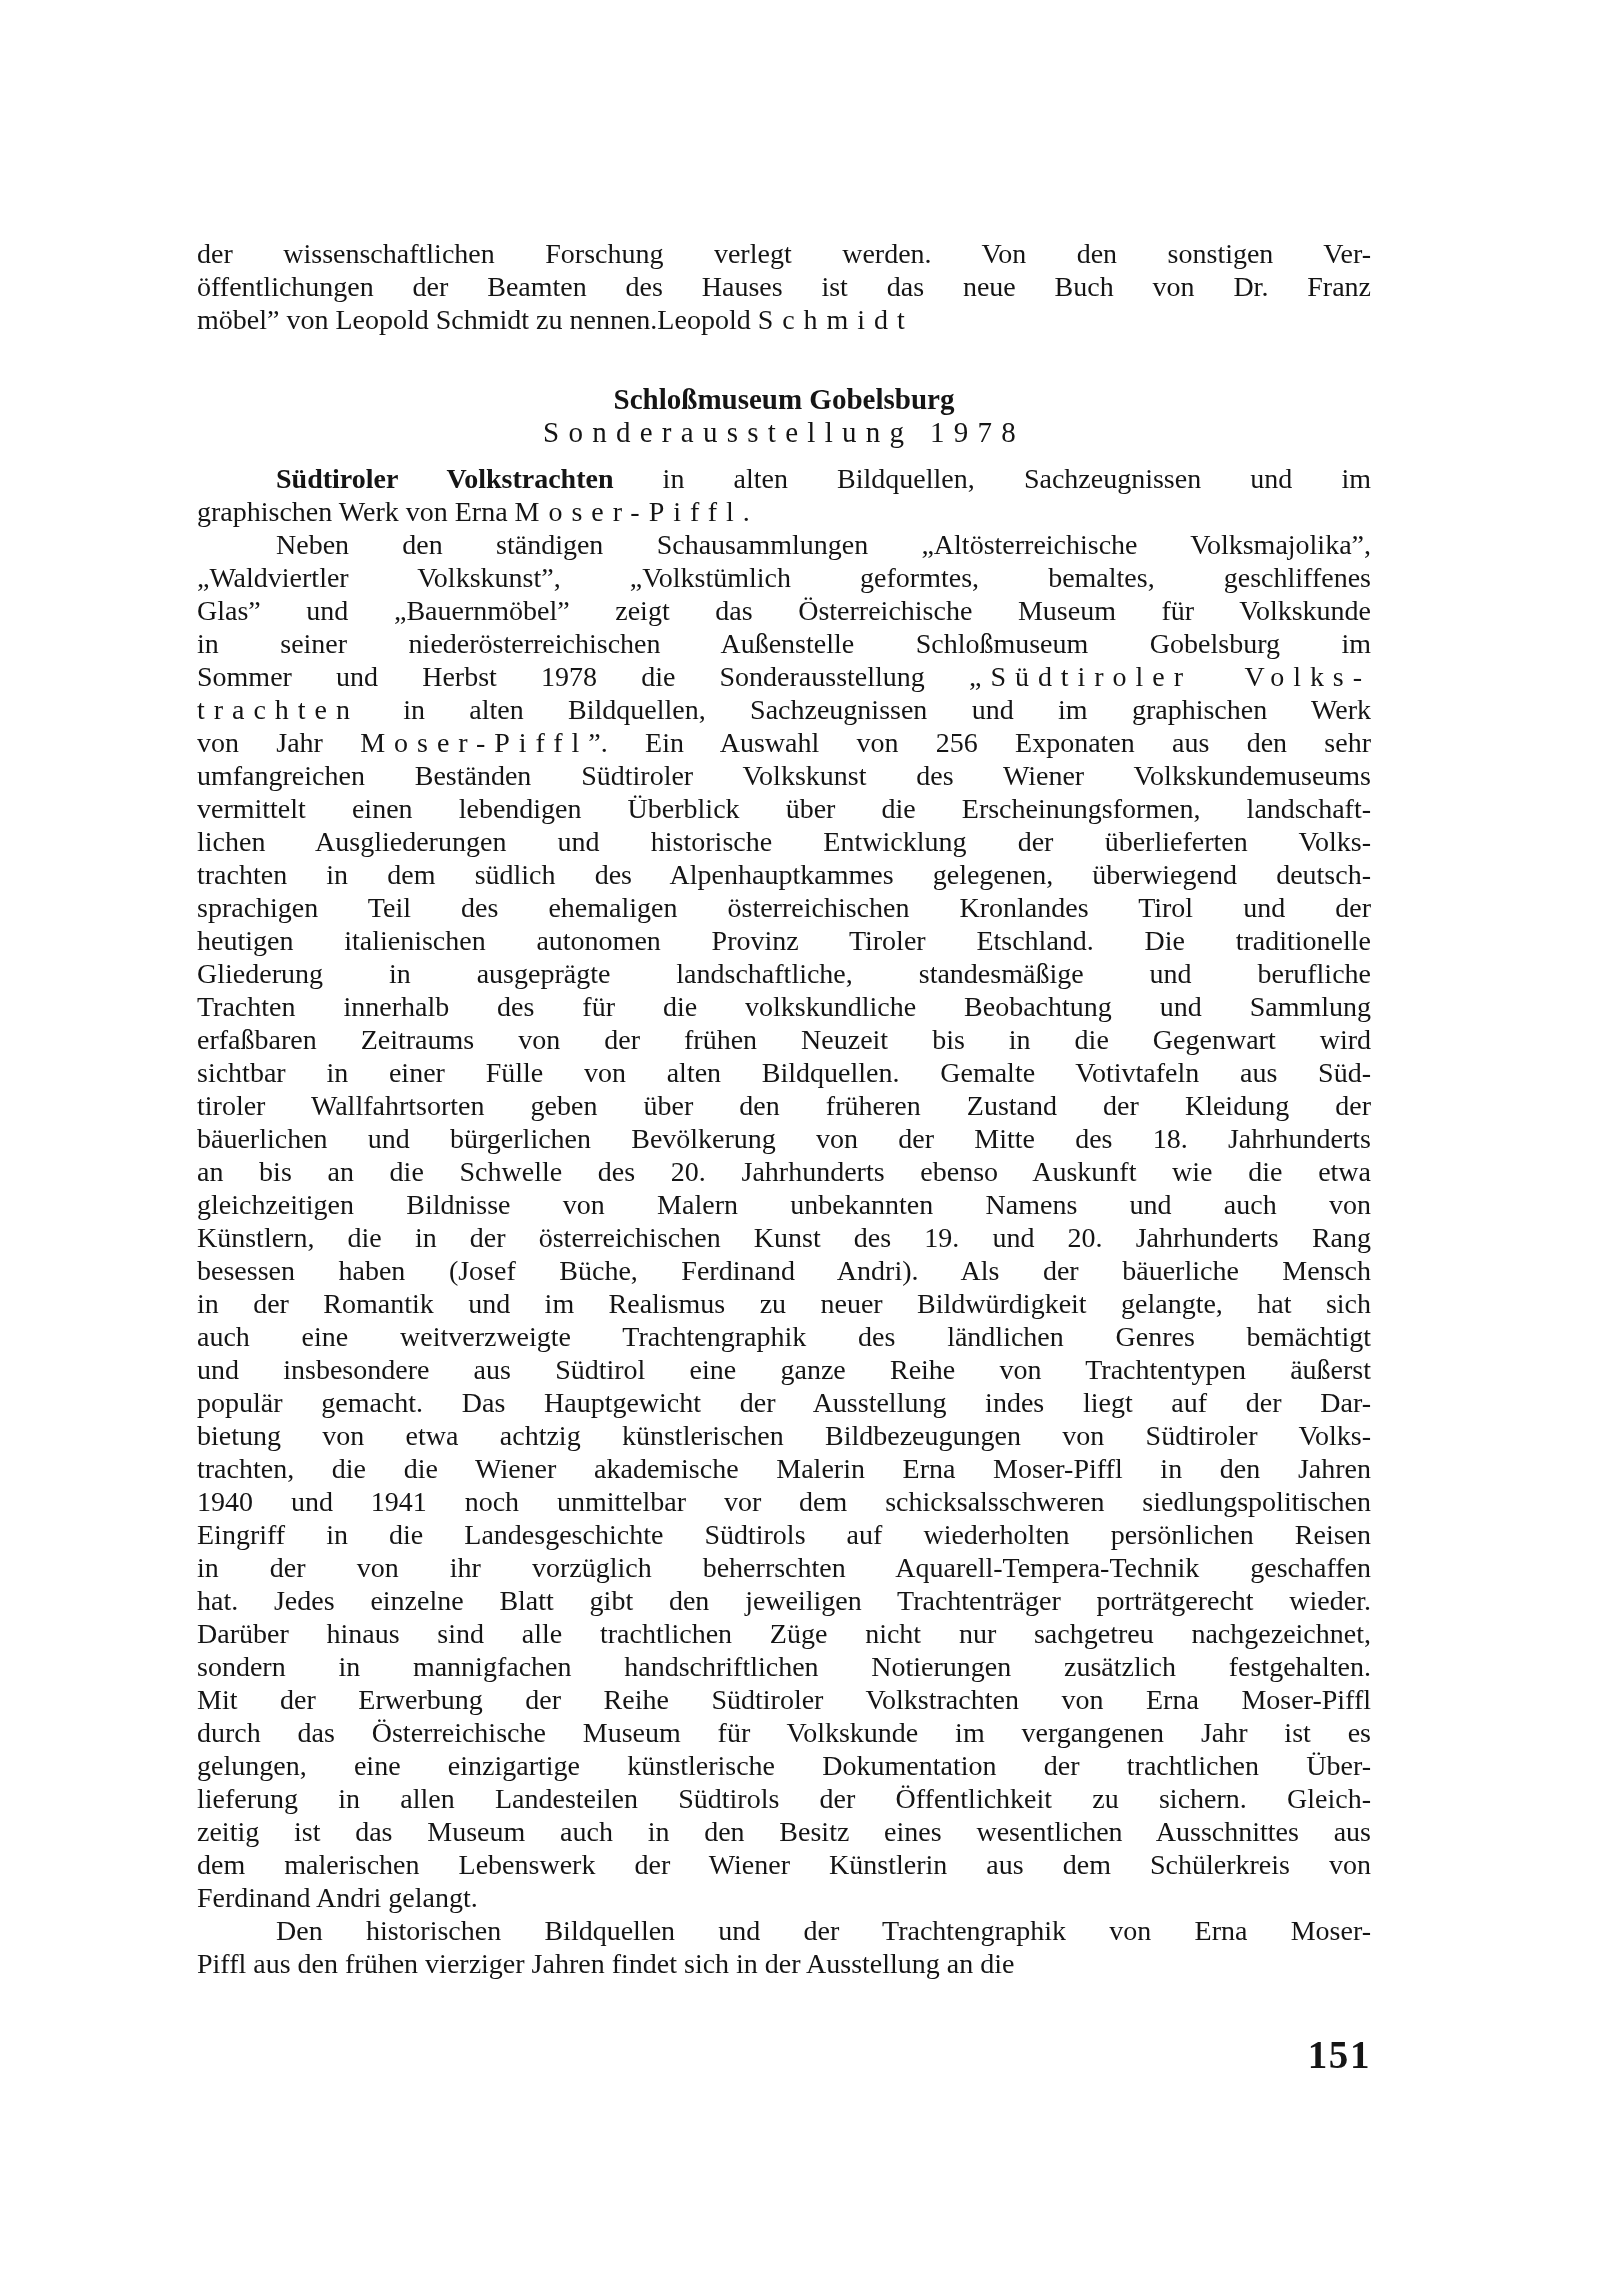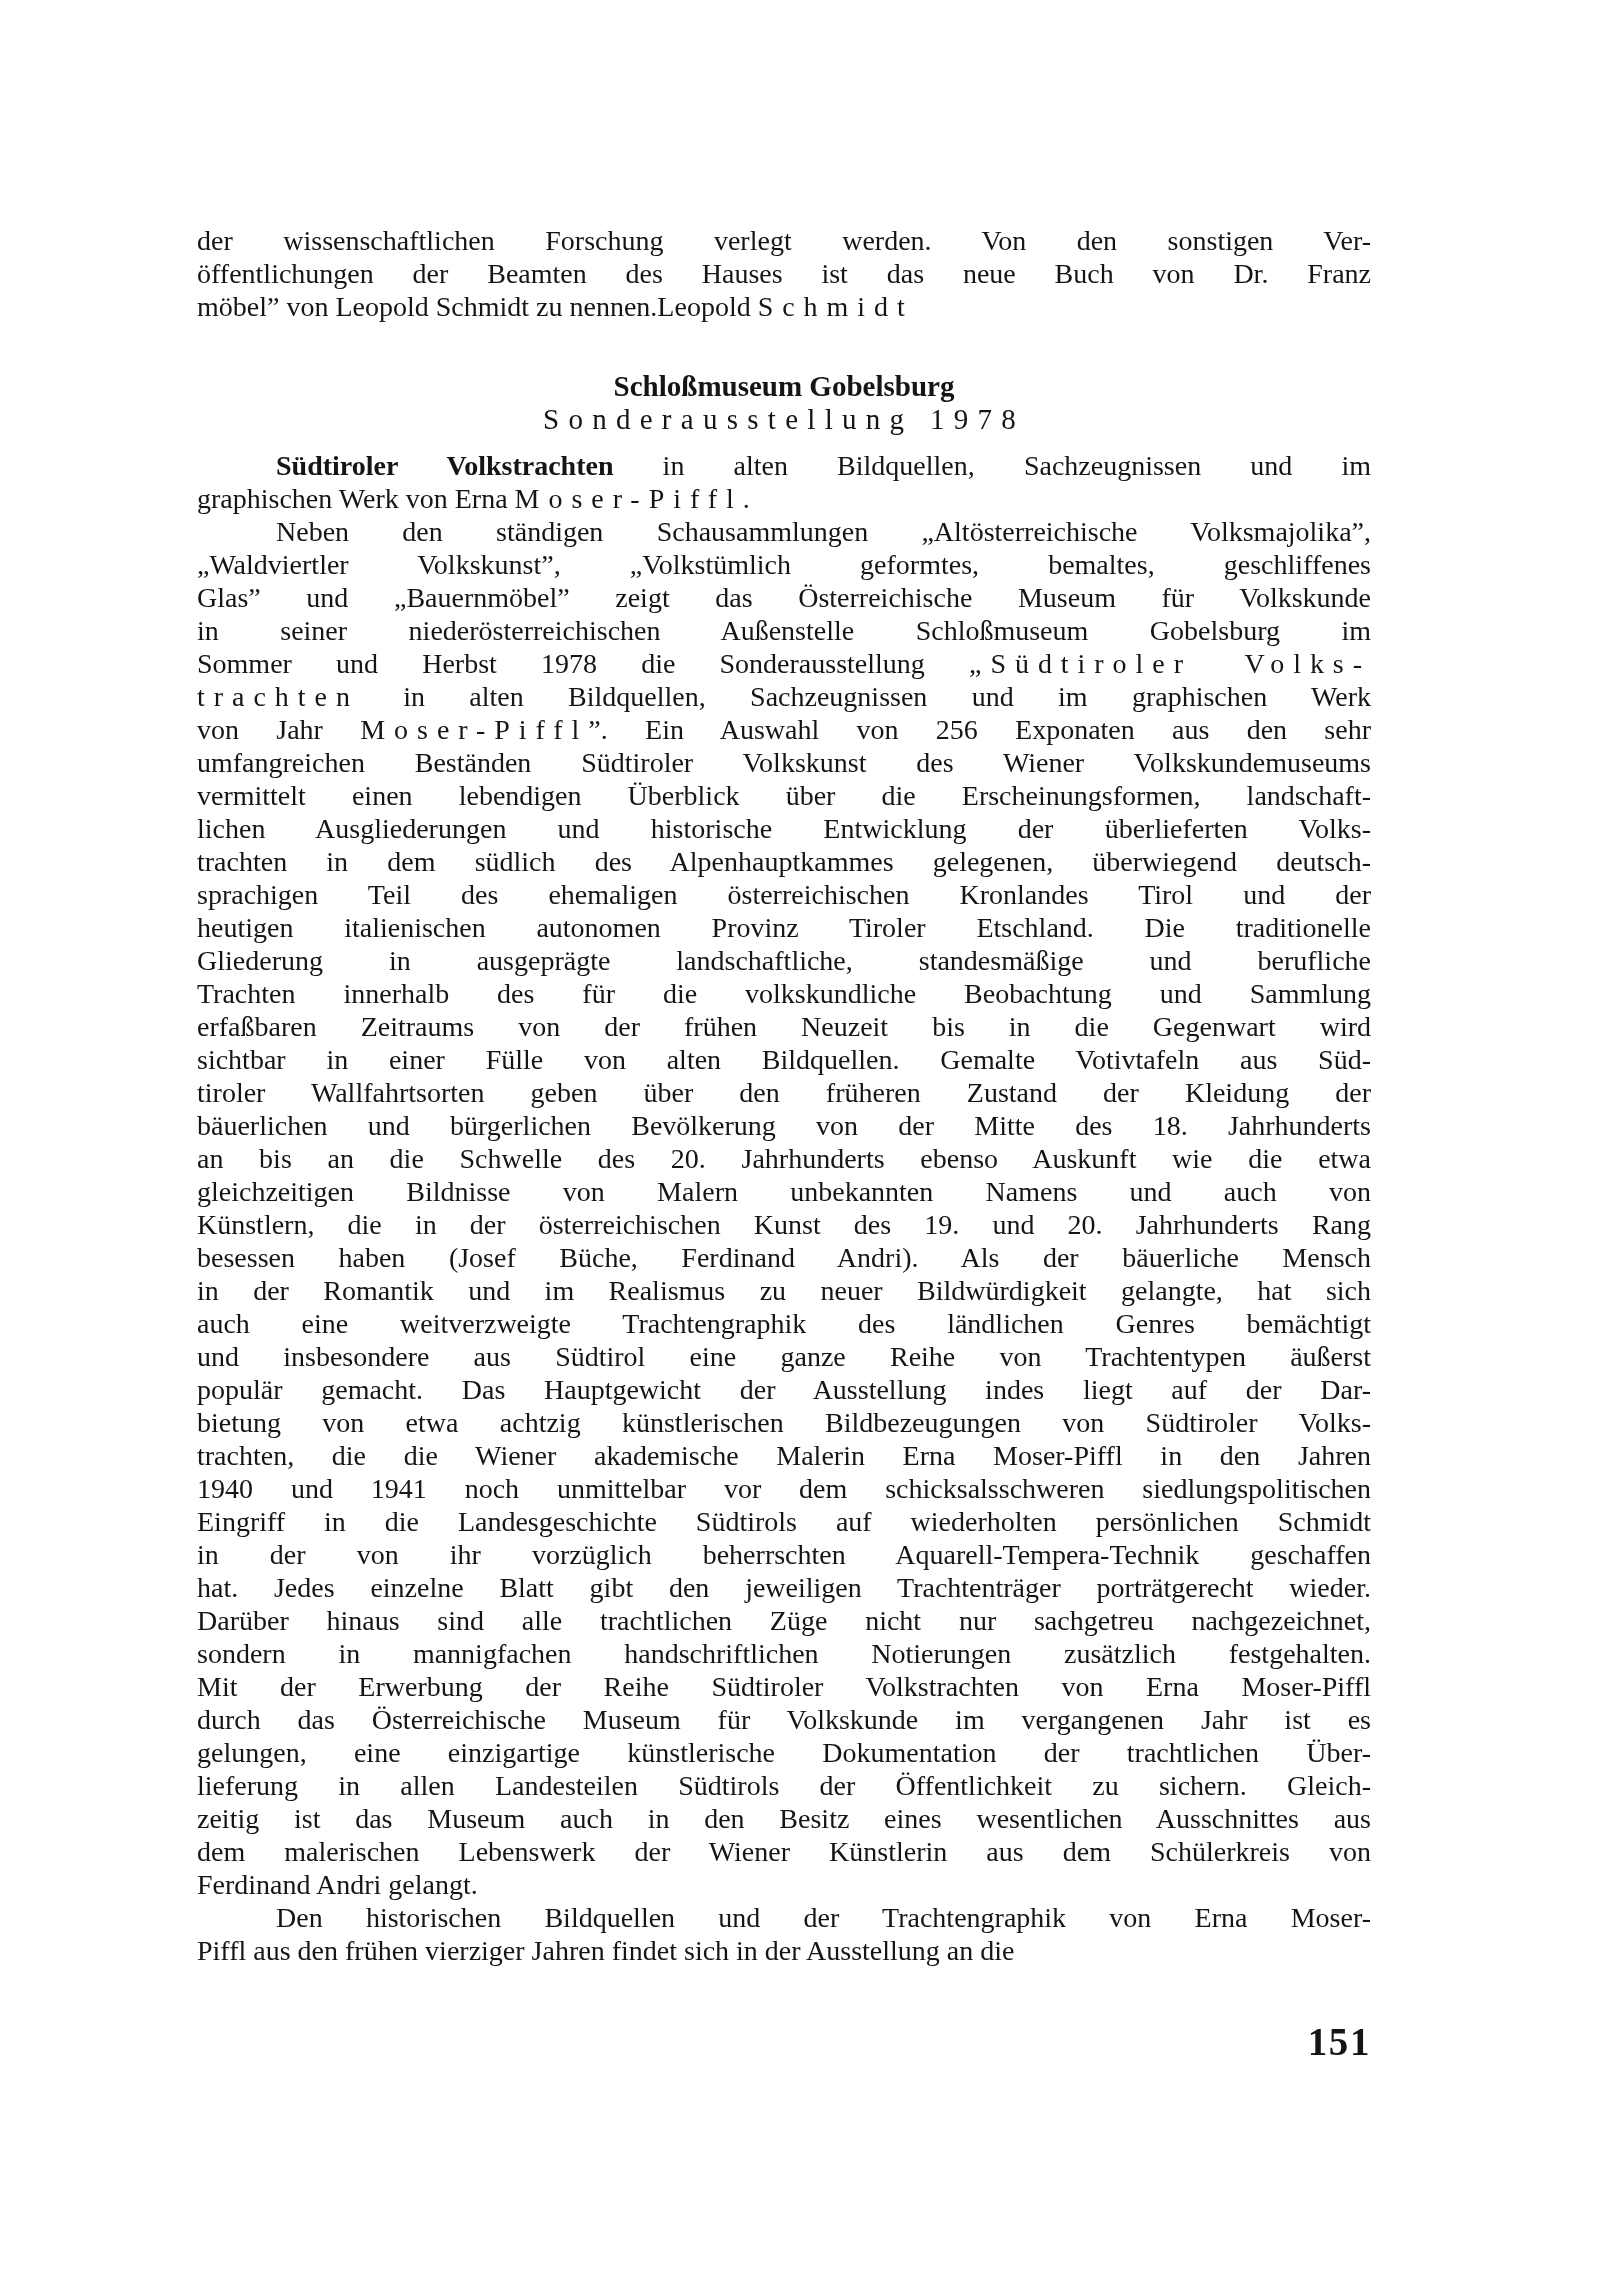--- a/index.html
+++ b/index.html
@@ -8,21 +8,21 @@
     width: 1622px;
     height: 2295px;
     background: #ffffff;
     color: #151515;
     font-family: "Liberation Serif", serif;
     overflow: hidden;
   }
   .text-block {
     position: absolute;
     left: 197px;
-    top: 224px;
+    top: 237px;
     width: 1174px;
     font-size: 28px;
     line-height: 33px;
   }
   .line { text-align: justify; }
   .just { text-align-last: justify; -moz-text-align-last: justify; }
   .indent { text-indent: 79px; }
   .mt16 { margin-top: 13px; }
   .bold { font-weight: bold; }
   .sp { letter-spacing: 0.32em; }
@@ -100,21 +100,21 @@
           <div class="line just">gleichzeitigen Bildnisse von Malern unbekannten Namens und auch von</div>
           <div class="line just">Künstlern, die in der österreichischen Kunst des 19. und 20. Jahrhunderts Rang</div>
           <div class="line just">besessen haben (Josef Büche, Ferdinand Andri). Als der bäuerliche Mensch</div>
           <div class="line just">in der Romantik und im Realismus zu neuer Bildwürdigkeit gelangte, hat sich</div>
           <div class="line just">auch eine weitverzweigte Trachtengraphik des ländlichen Genres bemächtigt</div>
           <div class="line just">und insbesondere aus Südtirol eine ganze Reihe von Trachtentypen äußerst</div>
           <div class="line just">populär gemacht. Das Hauptgewicht der Ausstellung indes liegt auf der Dar-</div>
           <div class="line just">bietung von etwa achtzig künstlerischen Bildbezeugungen von Südtiroler Volks-</div>
           <div class="line just">trachten, die die Wiener akademische Malerin Erna Moser-Piffl in den Jahren</div>
           <div class="line just">1940 und 1941 noch unmittelbar vor dem schicksalsschweren siedlungspolitischen</div>
-          <div class="line just">Eingriff in die Landesgeschichte Südtirols auf wiederholten persönlichen Schmidt</div>
+          <div class="line just">Eingriff in die Landesgeschichte Südtirols auf wiederholten persönlichen Reisen</div>
           <div class="line just">in der von ihr vorzüglich beherrschten Aquarell-Tempera-Technik geschaffen</div>
           <div class="line just">hat. Jedes einzelne Blatt gibt den jeweiligen Trachtenträger porträtgerecht wieder.</div>
           <div class="line just">Darüber hinaus sind alle trachtlichen Züge nicht nur sachgetreu nachgezeichnet,</div>
           <div class="line just">sondern in mannigfachen handschriftlichen Notierungen zusätzlich festgehalten.</div>
           <div class="line just">Mit der Erwerbung der Reihe Südtiroler Volkstrachten von Erna Moser-Piffl</div>
           <div class="line just">durch das Österreichische Museum für Volkskunde im vergangenen Jahr ist es</div>
           <div class="line just">gelungen, eine einzigartige künstlerische Dokumentation der trachtlichen Über-</div>
           <div class="line just">lieferung in allen Landesteilen Südtirols der Öffentlichkeit zu sichern. Gleich-</div>
           <div class="line just">zeitig ist das Museum auch in den Besitz eines wesentlichen Ausschnittes aus</div>
           <div class="line just">dem malerischen Lebenswerk der Wiener Künstlerin aus dem Schülerkreis von</div>

